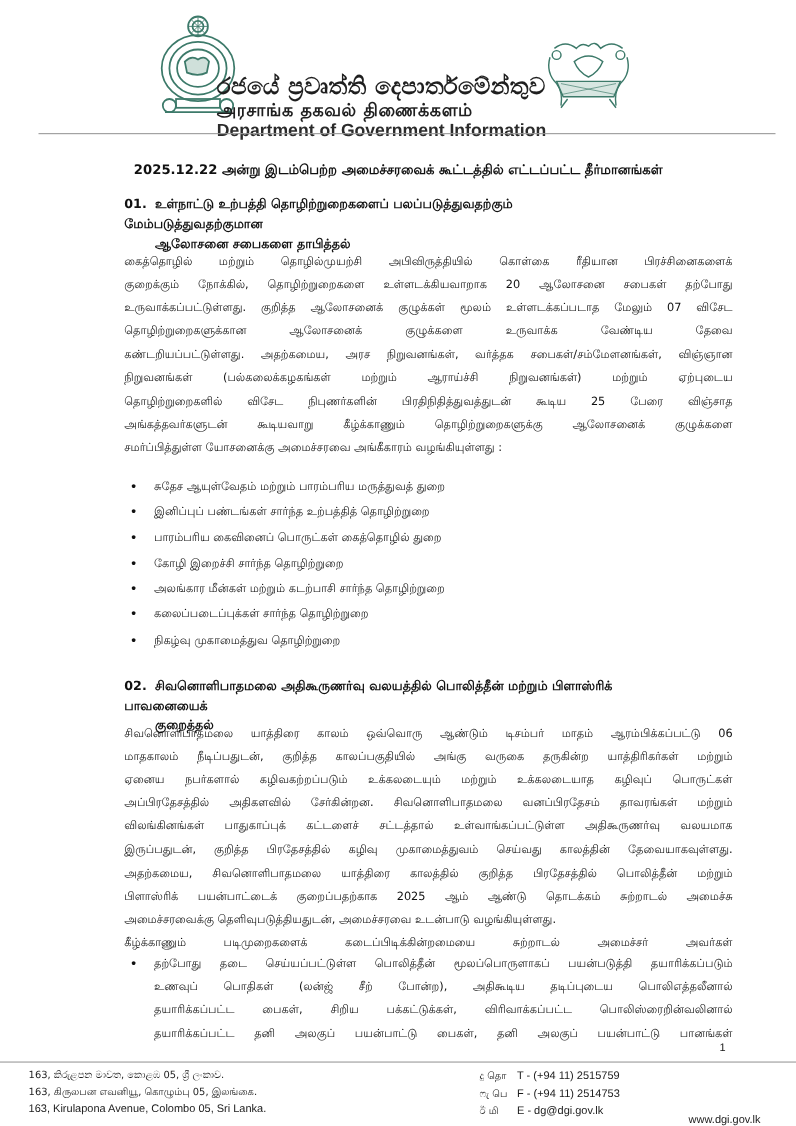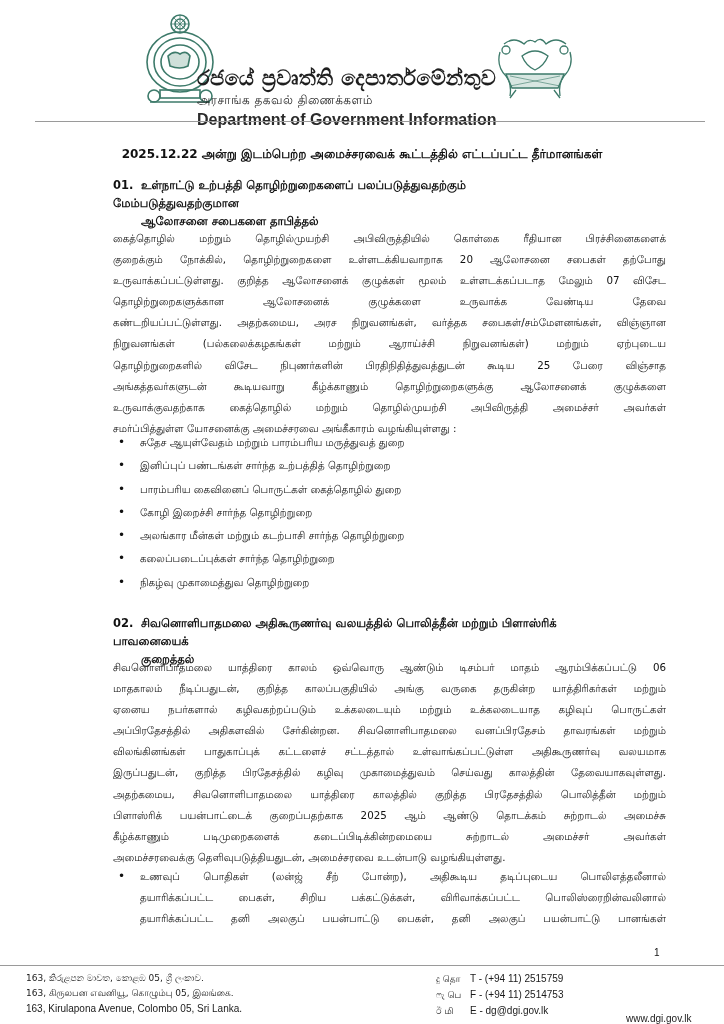--- a/index.html
+++ b/index.html
@@ -3,21 +3,21 @@
 <meta charset="utf-8">
 <style>
   html, body { margin: 0; padding: 0; background: #ffffff; }
   body { width: 724px; height: 1024px; position: relative; overflow: hidden; font-family: "DejaVu Sans", sans-serif; color: #111; }
 
   .letterhead { position: absolute; left: 0; top: 0; width: 724px; height: 125px; }
   .emblem-left { position: absolute; left: 140px; top: 10px; width: 80px; height: 96px; }
   .emblem-right { position: absolute; left: 492px; top: 34px; width: 86px; height: 66px; }
   .org-names { position: absolute; left: 197px; top: 50px; width: 300px; }
   .org-si { font-size: 21px; font-weight: bold; color: #1f1f1f; letter-spacing: 0.3px; line-height: 24px; margin-top: 16px; }
-  .org-ta { font-size: 12px; font-weight: normal; color: #1f1f1f; line-height: 20px; letter-spacing: 0.5px; }
+  .org-ta { font-size: 16px; font-weight: bold; color: #1f1f1f; line-height: 20px; letter-spacing: 0.5px; }
   .org-en { font-family: "Liberation Sans", sans-serif; font-size: 16px; font-weight: bold; color: #2b2b2b; line-height: 20px; }
   .hr-top { position: absolute; left: 35px; top: 121px; width: 670px; height: 1px; background: #9a9a9a; }
 
   .doc-title { position: absolute; left: 0; top: 147px; width: 724px; text-align: center; font-size: 12px; font-weight: bold; }
 
   .section-heading { position: absolute; left: 113px; width: 480px; font-size: 11.5px; font-weight: bold; line-height: 18px; }
   .section-heading .num { display: inline-block; width: 28px; }
   .section-heading .cont { padding-left: 28px; display: block; }
 
   .para { position: absolute; left: 113px; width: 553px; font-size: 10.3px; line-height: 21.1px; text-align: justify; }
@@ -96,21 +96,20 @@
 
 <div class="para" style="top:228px;">
   <span class="line">கைத்தொழில் மற்றும் தொழில்முயற்சி அபிவிருத்தியில் கொள்கை ரீதியான பிரச்சினைகளைக்</span>
   <span class="line">குறைக்கும் நோக்கில், தொழிற்றுறைகளை உள்ளடக்கியவாறாக 20 ஆலோசனை சபைகள் தற்போது</span>
   <span class="line">உருவாக்கப்பட்டுள்ளது. குறித்த ஆலோசனைக் குழுக்கள் மூலம் உள்ளடக்கப்படாத மேலும் 07 விசேட</span>
   <span class="line">தொழிற்றுறைகளுக்கான ஆலோசனைக் குழுக்களை உருவாக்க வேண்டிய தேவை</span>
   <span class="line">கண்டறியப்பட்டுள்ளது. அதற்கமைய, அரச நிறுவனங்கள், வர்த்தக சபைகள்/சம்மேளனங்கள், விஞ்ஞான</span>
   <span class="line">நிறுவனங்கள் (பல்கலைக்கழகங்கள் மற்றும் ஆராய்ச்சி நிறுவனங்கள்) மற்றும் ஏற்புடைய</span>
   <span class="line">தொழிற்றுறைகளில் விசேட நிபுணர்களின் பிரதிநிதித்துவத்துடன் கூடிய 25 பேரை விஞ்சாத</span>
   <span class="line">அங்கத்தவர்களுடன் கூடியவாறு கீழ்க்காணும் தொழிற்றுறைகளுக்கு ஆலோசனைக் குழுக்களை</span>
-  <span class="line">உருவாக்குவதற்காக கைத்தொழில் மற்றும் தொழில்முயற்சி அபிவிருத்தி அமைச்சர் அவர்கள்</span>
   <span class="line last">சமர்ப்பித்துள்ள யோசனைக்கு அமைச்சரவை அங்கீகாரம் வழங்கியுள்ளது :</span>
 </div>
 
 <ul class="bullet-list" style="top:431px;">
   <li><span class="dot">•</span><span>சுதேச ஆயுள்வேதம் மற்றும் பாரம்பரிய மருத்துவத் துறை</span></li>
   <li><span class="dot">•</span><span>இனிப்புப் பண்டங்கள் சார்ந்த உற்பத்தித் தொழிற்றுறை</span></li>
   <li><span class="dot">•</span><span>பாரம்பரிய கைவினைப் பொருட்கள் கைத்தொழில் துறை</span></li>
   <li><span class="dot">•</span><span>கோழி இறைச்சி சார்ந்த தொழிற்றுறை</span></li>
   <li><span class="dot">•</span><span>அலங்கார மீன்கள் மற்றும் கடற்பாசி சார்ந்த தொழிற்றுறை</span></li>
   <li><span class="dot">•</span><span>கலைப்படைப்புக்கள் சார்ந்த தொழிற்றுறை</span></li>
@@ -124,27 +123,28 @@
 
 <div class="para" style="top:657px;">
   <span class="line">சிவனொளிபாதமலை யாத்திரை காலம் ஒவ்வொரு ஆண்டும் டிசம்பர் மாதம் ஆரம்பிக்கப்பட்டு 06</span>
   <span class="line">மாதகாலம் நீடிப்பதுடன், குறித்த காலப்பகுதியில் அங்கு வருகை தருகின்ற யாத்திரிகர்கள் மற்றும்</span>
   <span class="line">ஏனைய நபர்களால் கழிவகற்றப்படும் உக்கலடையும் மற்றும் உக்கலடையாத கழிவுப் பொருட்கள்</span>
   <span class="line">அப்பிரதேசத்தில் அதிகளவில் சேர்கின்றன. சிவனொளிபாதமலை வனப்பிரதேசம் தாவரங்கள் மற்றும்</span>
   <span class="line">விலங்கினங்கள் பாதுகாப்புக் கட்டளைச் சட்டத்தால் உள்வாங்கப்பட்டுள்ள அதிகூருணர்வு வலயமாக</span>
   <span class="line">இருப்பதுடன், குறித்த பிரதேசத்தில் கழிவு முகாமைத்துவம் செய்வது காலத்தின் தேவையாகவுள்ளது.</span>
   <span class="line">அதற்கமைய, சிவனொளிபாதமலை யாத்திரை காலத்தில் குறித்த பிரதேசத்தில் பொலித்தீன் மற்றும்</span>
   <span class="line">பிளாஸ்ரிக் பயன்பாட்டைக் குறைப்பதற்காக 2025 ஆம் ஆண்டு தொடக்கம் சுற்றாடல் அமைச்சு</span>
+  <span class="line last">அமைச்சரவைக்கு தெளிவுபடுத்தியதுடன், அமைச்சரவை உடன்பாடு வழங்கியுள்ளது.</span>
   <span class="line">கீழ்க்காணும் படிமுறைகளைக் கடைப்பிடிக்கின்றமையை சுற்றாடல் அமைச்சர் அவர்கள்</span>
-  <span class="line last">அமைச்சரவைக்கு தெளிவுபடுத்தியதுடன், அமைச்சரவை உடன்பாடு வழங்கியுள்ளது.</span>
 </div>
 
 <div class="bullet-para" style="top:866px;">
   <span class="dot">•</span>
   <div class="body">
+    <span class="line">தற்போது தடை செய்யப்பட்டுள்ள பொலித்தீன் மூலப்பொருளாகப் பயன்படுத்தி தயாரிக்கப்படும்</span>
     <span class="line">உணவுப் பொதிகள் (லன்ஜ் சீற் போன்ற), அதிகூடிய தடிப்புடைய பொலிஎத்தலீனால்</span>
     <span class="line">தயாரிக்கப்பட்ட பைகள், சிறிய பக்கட்டுக்கள், விரிவாக்கப்பட்ட பொலிஸ்ரைறின்வலினால்</span>
     <span class="line">தயாரிக்கப்பட்ட தனி அலகுப் பயன்பாட்டு பைகள், தனி அலகுப் பயன்பாட்டு பானங்கள்</span>
   </div>
 </div>
 
 <div class="page-number">1</div>
 
 <div class="hr-bottom"></div>
 

